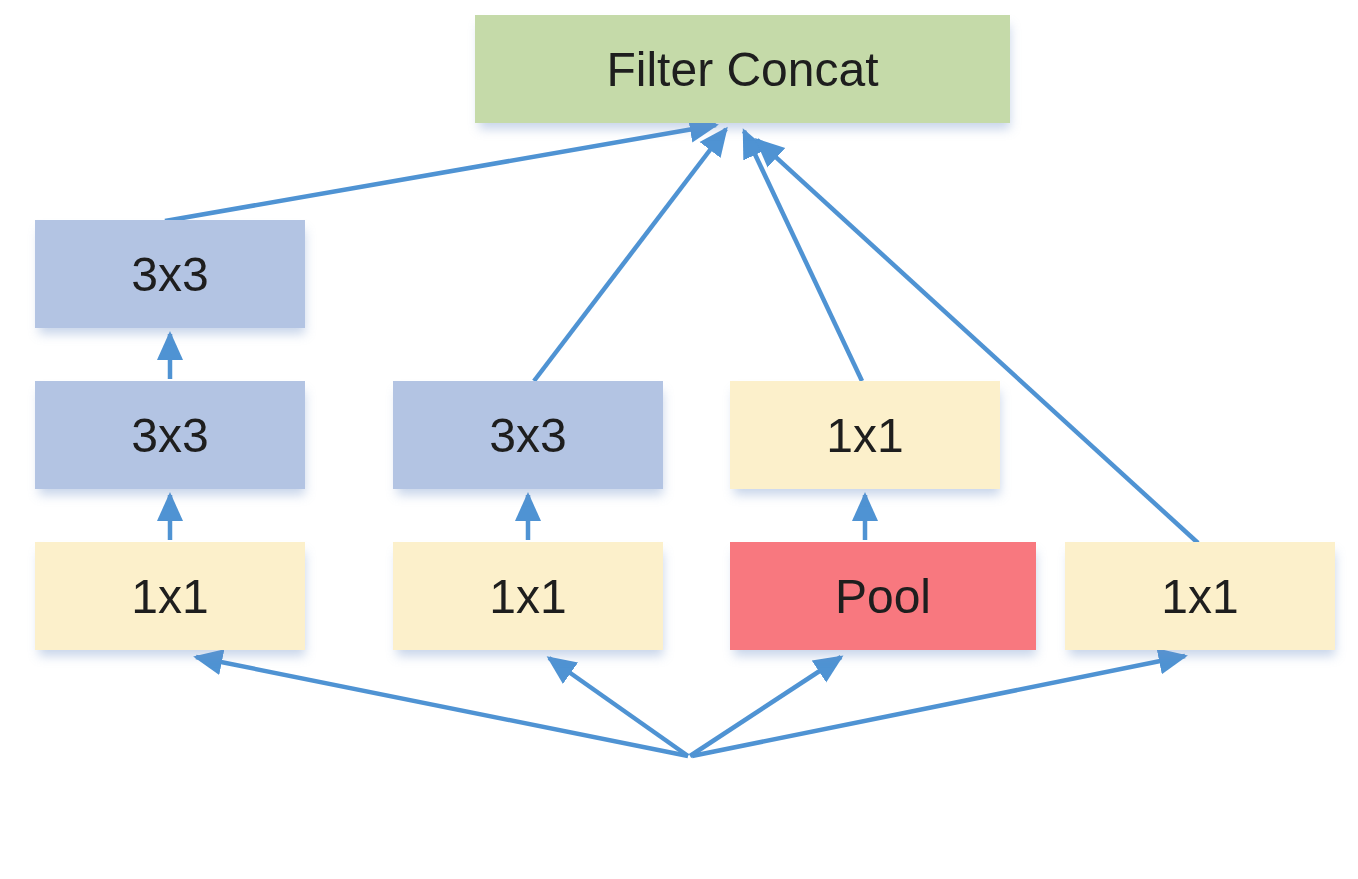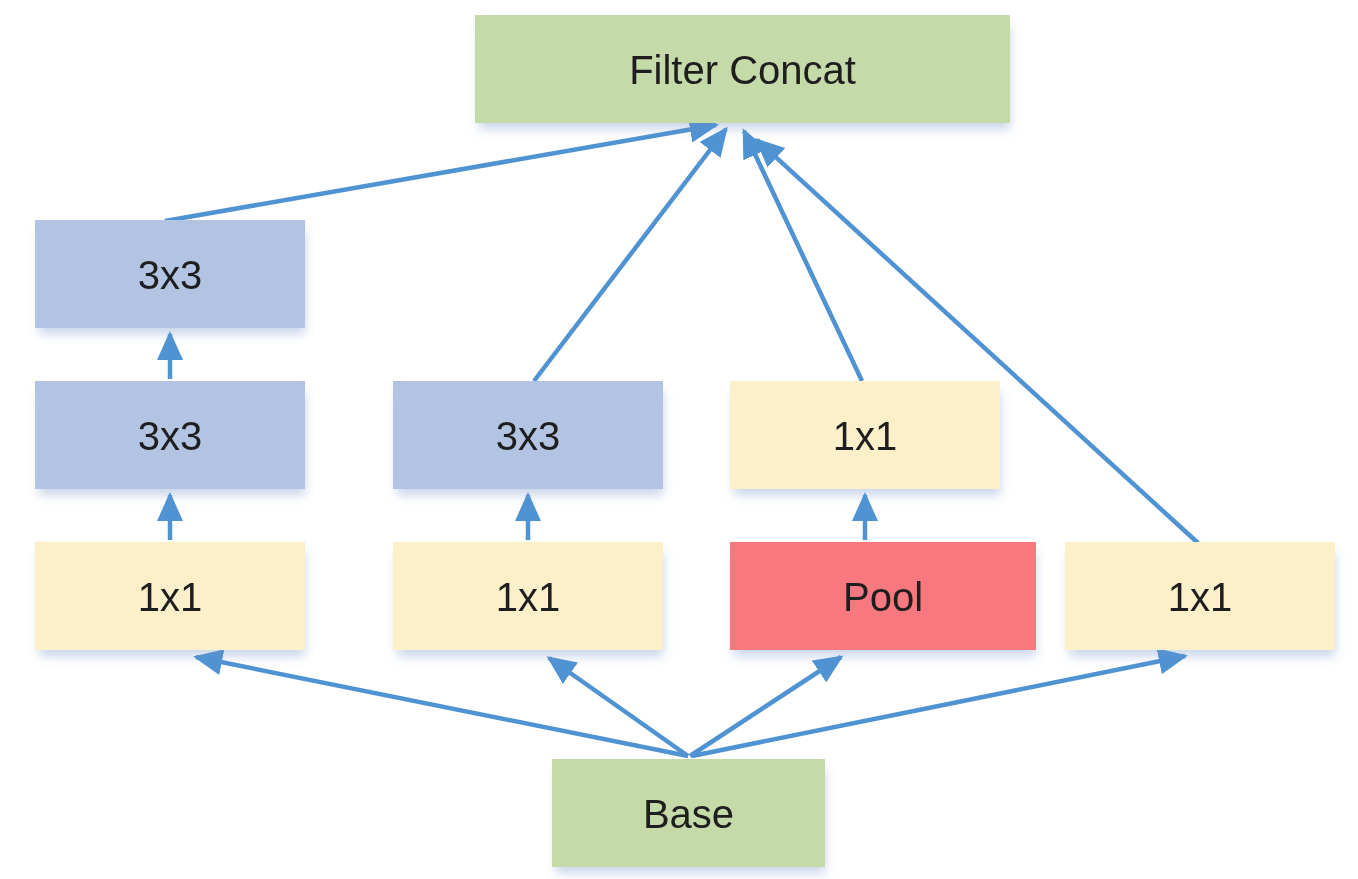--- a/index.html
+++ b/index.html
@@ -30,21 +30,21 @@
     stroke-linecap: butt;
   }
   .arrowhead {
     fill: var(--arrow, #4f93d3);
   }
   .node {
     position: absolute;
     display: flex;
     align-items: center;
     justify-content: center;
-    font-size: 40px;
+    font-size: 48px;
     line-height: 1;
     color: var(--text, #1e1e1e);
     box-shadow: 2px 8px 10px -2px rgba(110, 145, 200, 0.38);
     user-select: none;
   }
   .node span {
     transform: translateY(1px);
   }
   
   #n-filter-concat { left: 475px; top: 15px;  width: 535px; height: 108px; }
@@ -115,17 +115,14 @@
   </div>
 
   <div class="node" id="n-b3-pool" style="background-color: rgb(248, 120, 127);">
     <span>Pool</span>
   </div>
 
   <div class="node" id="n-b4-1x1" style="background-color: rgb(252, 240, 203);">
     <span>1x1</span>
   </div>
 
-  <div class="node" id="n-base" style="background-color: rgb(197, 218, 169);">
-    <span>Base</span>
-  </div>
 
 </div>
 
 </body></html>

